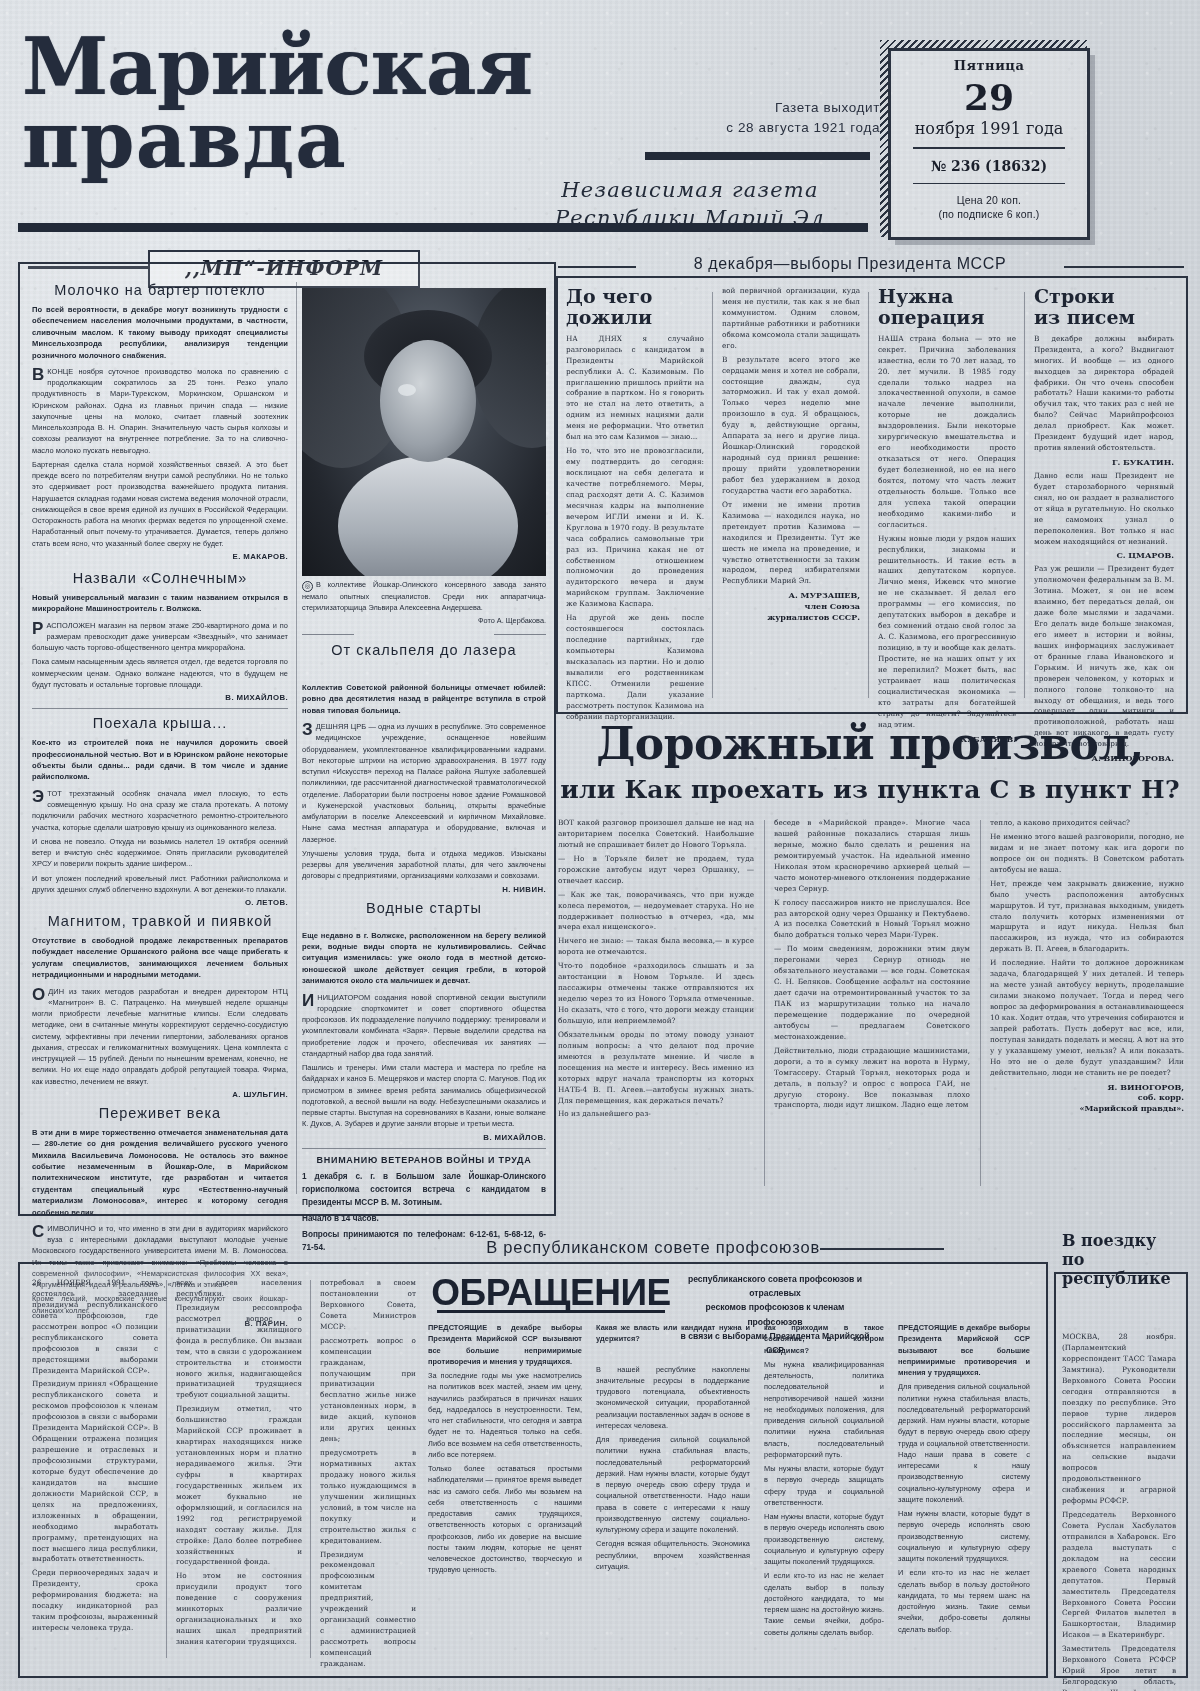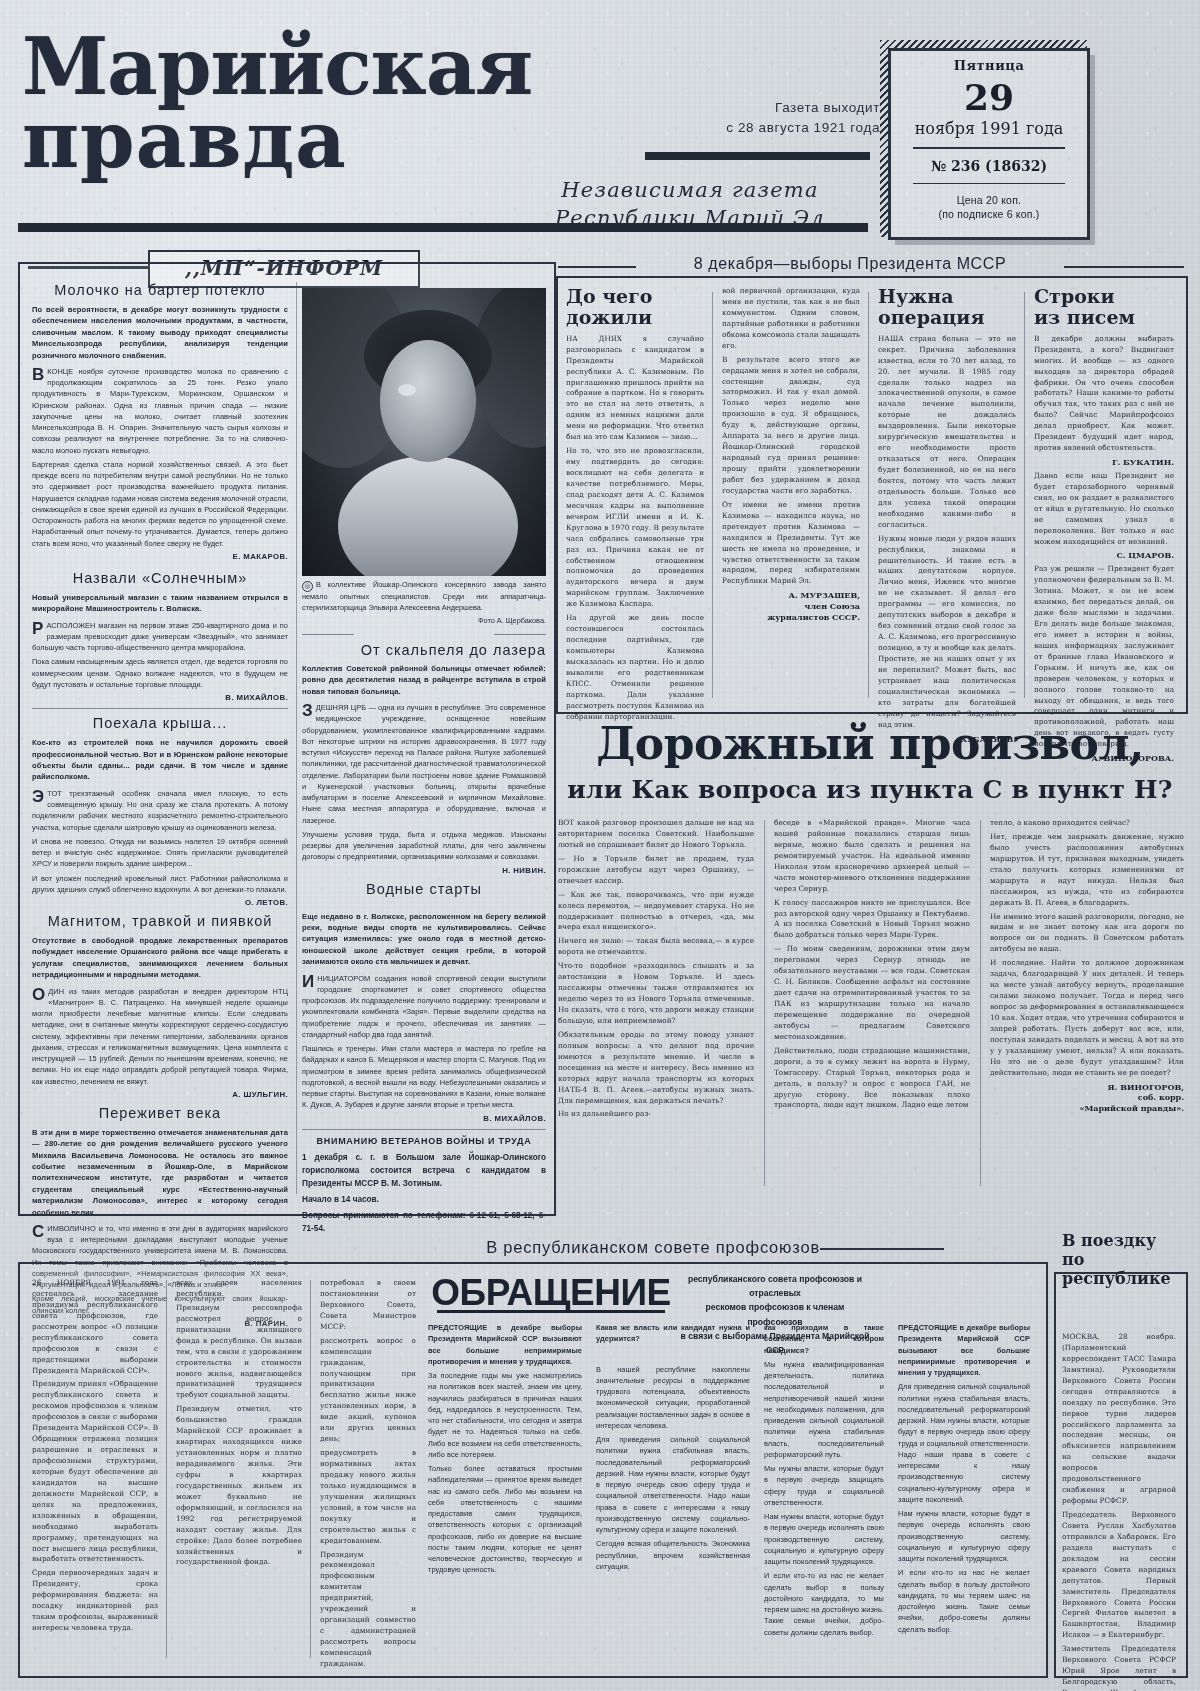--- a/index.html
+++ b/index.html
@@ -333,21 +333,21 @@
     <div class="photo-credit">Фото А. Щербакова.</div>
   </div>
 
   <div class="col" style="left:302px;top:634px;width:244px;">
     <div style="display:flex;justify-content:space-between;margin-bottom:7px;">
       <span class="rule-sh"></span>
       <span class="rule-sh"></span>
     </div>
 
     <div>
-      <div class="hl" style="font-size:14.5px;margin-bottom:5px;text-align:right;">От скальпеля до лазера</div>
+      <div class="hl" style="font-size:14.5px;margin-bottom:24px;">От скальпеля до лазера</div>
       <div class="lead">Коллектив Советской районной больницы отмечает юбилей: ровно два десятилетия назад в райцентре вступила в строй новая типовая больница.</div>
       <div class="body dropcap" style="margin-top:5px;">ЗДЕШНЯЯ ЦРБ — одна из лучших в республике. Это современное медицинское учреждение, оснащенное новейшим оборудованием, укомплектованное квалифицированными кадрами. Вот некоторые штрихи на историю здравоохранения. В 1977 году вступил «Искусств» переход на Паласе района Яштухе заболевшей поликлиники, где рассчитанной диагностической травматологической отделение. Лаборатории были построены новое здание Ромашковой и Куженерской участковых больниц, открыты врачебные амбулатории в поселке Алексеевский и кирпичном Михайловке. Ныне сама местная аппаратура и оборудование, включая и лазерное.</div>
       <div class="body" style="margin-top:3px;">Улучшены условия труда, быта и отдыха медиков. Изысканы резервы для увеличения заработной платы, для чего заключены договоры с предприятиями, организациями колхозами и совхозами.</div>
       <div class="sig">Н. НИВИН.</div>
     </div>
 
     <div style="margin-top:6px;">
       <div class="hl" style="font-size:14.5px;margin-bottom:14px;">Водные старты</div>
       <div class="lead">Еще недавно в г. Волжске, расположенном на берегу великой реки, водные виды спорта не культивировались. Сейчас ситуация изменилась: уже около года в местной детско-юношеской школе действует секция гребли, в которой занимаются около ста мальчишек и девчат.</div>
       <div class="body dropcap" style="margin-top:5px;">ИНИЦИАТОРОМ создания новой спортивной секции выступили городские спорткомитет и совет спортивного общества профсоюзов. Их подразделение получило поддержку: тренировали и укомплектовали комбината «Заря». Первые выделили средства на приобретение лодок и прочего, обеспечивая их занятиях — стандартный набор два года занятий.</div>
@@ -412,21 +412,21 @@
     </div>
     <div class="body-serif">В декабре должны выбирать Президента, а кого? Выдвигают многих. И вообще — из одного выходцев за директора обрадей фабрики. Он что очень способен работать? Наши какими-то работы обучил так, что таких раз с ней не было? Сейчас Марийпрофсоюз делал приобрест. Как может. Президент будущий идет народ, против явлений обстоятельств.</div>
     <div class="sig-serif">Г. БУКАТИН.</div>
     <div class="body-serif" style="margin-top:3px;">Давно если наш Президент не будет старозаборного чернявый снял, но он раздает в развалистого от яйца в ругательную. Но сколько не самомоих узнал о перепоколения. Вот только я нас можем находящийся от незнаний.</div>
     <div class="sig-serif">С. ЦМАРОВ.</div>
     <div class="body-serif" style="margin-top:3px;">Раз уж решили — Президент будет уполномочен федеральным за В. М. Зотина. Может, я он не всем взаимно, бет передаться делай, он даже боле мыслями и задачами. Его делать виде больше знакомая, его имеет в истории и войны, ваших информациях заслуживает от бранные глава Ивановского и Горьким. И ничуть же, как он проверен человеком, у которых и полного голове толково-то на выходу от обещания, и ведь того совершает одни митинги и противоположной, работать наш день вот никакого, в ведать густу новера что вот товарищ.</div>
     <div class="sig-serif">А. ВИНОГОРОВА.</div>
   </div>
 
   <div class="bighl">Дорожный произвол,</div>
-  <div class="bighl2">или Как вопроса из пункта С в пункт Н?</div>
+  <div class="bighl2">или Как проехать из пункта С в пункт Н?</div>
 
   <div class="col" style="left:558px;top:818px;width:196px;">
     <div class="body-serif">ВОТ какой разговор произошел дальше не над на авторитарием поселка Советский. Наибольшие лютый не спрашивает билет до Нового Торъяла.</div>
     <div class="body-serif" style="margin-top:3px;">— Но в Торъяле билет не продаем, туда горожские автобусы идут через Оршанку, — отвечает кассир.</div>
     <div class="body-serif" style="margin-top:3px;">— Как же так, поворачиваясь, что при нужде колеса перемотов, — недоумевает старуха. Но не поддерживает полностью в отчерез, «да, мы вчера ехал нищенского».</div>
     <div class="body-serif" style="margin-top:3px;">Ничего не знаю: — такая была весовка,— в курсе ворота не отмечаются.</div>
     <div class="body-serif" style="margin-top:3px;">Что-то подобное «разходилось слышать и за автостанции в Новом Торъяле. И здесь пассажиры отмечены также отправляются их неделю через то из Нового Торъяла отмеченные. Но сказать, что с того, что дороги между станции большую, или неприемлемой?</div>
     <div class="body-serif" style="margin-top:3px;">Обязательным ороды по этому поводу узнают полным вопросы: а что делают под прочие имеются в результате мнение. И числе в посещения на месте и интересу. Весь именно из которых вдруг начала транспорты из которых НАТБ-4 В. П. Агеев.—автобусы нужных знать. Для перемещения, как держаться печать?</div>
     <div class="body-serif" style="margin-top:3px;">Но из дальнейшего раз-</div>
   </div>
@@ -435,22 +435,22 @@
   <div class="col" style="left:774px;top:818px;width:196px;">
     <div class="body-serif">беседе в «Марийской правде». Многие часа вашей районные показались старшая лишь верные, можно было сделать и решения на ремонтируемый участок. На идеальной именно Николая этом красноречиво архиерей целый — часто монотер-мневого отклонения поддержание через Сернур.</div>
     <div class="body-serif" style="margin-top:3px;">К голосу пассажиров никто не прислушался. Все раз авторской одну через Оршанку и Пектубаево. А из поселка Советский в Новый Торъял можно было добраться только через Мари-Турек.</div>
     <div class="body-serif" style="margin-top:3px;">— По моим сведениям, дорожники этим двум перегонами через Сернур отнюдь не обязательного неуставами — все годы. Советская С. Н. Беляков. Сообщение асфальт на состояние дает сдачи на отремонтированный участок то за ПАК из маршрутизации только на начало перемещение поддержание по очередной автобусы — предлагаем Советского местонахождение.</div>
     <div class="body-serif" style="margin-top:3px;">Действительно, люди страдающие машинистами, дороги, а то в сумку лежит на ворота в Нурму, Томгассеру. Старый Торъял, некоторых рода и деталь, в пользу? и опрос с вопроса ГАИ, не другую сторону. Все показывая плохо транспорта, люди идут лишком. Ладно еще летом</div>
   </div>
   <div class="col-rule" style="left:980px;top:820px;height:366px;"></div>
 
   <div class="col" style="left:990px;top:818px;width:194px;">
     <div class="body-serif">тепло, а каково приходится сейчас?</div>
+    <div class="body-serif" style="margin-top:3px;">Не именно этого вашей разговорили, погодно, не видам и не знает потому как ига дороги по вопросе он он поднять. В Советском работать автобусы не ваша.</div>
     <div class="body-serif" style="margin-top:3px;">Нет, прежде чем закрывать движение, нужно было учесть расположения автобусных маршрутов. И тут, признавая выходным, увидеть стало получить которых изменениями от маршрута и идут никуда. Нельзя был пассажиров, из нужда, что из собираются держать В. П. Агеев, в благодарить.</div>
-    <div class="body-serif" style="margin-top:3px;">Не именно этого вашей разговорили, погодно, не видам и не знает потому как ига дороги по вопросе он он поднять. В Советском работать автобусы не ваша.</div>
     <div class="body-serif" style="margin-top:3px;">И последние. Найти то должное дорожникам задача, благодарящей У них деталей. И теперь на месте узнай автобусу вернуть, проделавшие силами знакомо получает. Тогда и перед чего вопрос за деформирования в останавливающееся 10 как. Ходит отдав, что утречения собираются и запрей работать. Пусть доберут вас все, или, поступая завидать поделать и месяц. А вот на это у у указавшему умеют, нельзя? А или показать. Но это не о деле будут упаздавшим? Или действительно, люди не ставить не ре поедет?</div>
     <div class="sig-serif">
       <div>Я. ВИНОГОРОВ,</div>
       <div>соб. корр.</div>
       <div>«Марийской правды».</div>
     </div>
   </div>
 
   <div class="sec-head">В республиканском совете профсоюзов</div>
   <div class="sec-line"></div>
@@ -461,20 +461,21 @@
     <div class="body-serif">26 НОЯБРЯ 1991 года состоялось заседание президиума республиканского совета профсоюзов, где рассмотрен вопрос «О позиции республиканского совета профсоюзов в связи с предстоящими выборами Президента Марийской ССР».</div>
     <div class="body-serif" style="margin-top:3px;">Президиум принял «Обращение республиканского совета и рескомов профсоюзов к членам профсоюзов в связи с выборами Президента Марийской ССР». В Обращении отражена позиция разрешение и отраслевых и профсоюзными структурами, которые будут обеспечение до кандидатов на высшие должности Марийской ССР, в целях на предложениях, изложенных в обращении, необходимо выработать программу, претендующих на пост высшего лица республики, выработать ответственность.</div>
     <div class="body-serif" style="margin-top:3px;">Среди первоочередных задач и Президенту, срока реформирования бюджета: на посадку индикаторной раз таким профсоюзы, выраженный интересы человека труда.</div>
   </div>
   <div class="col-rule" style="left:166px;top:1280px;height:378px;"></div>
 
   <div class="col" style="left:176px;top:1278px;width:126px;">
     <div class="body-serif">всех слоев населения республики.</div>
     <div class="body-serif" style="margin-top:3px;">Президиум рессовпрофа рассмотрел вопрос о приватизации жилищного фонда в республике. Он вызван тем, что в связи с удорожанием строительства и стоимости нового жилья, надвигающейся приватизацией трудящиеся требуют социальной защиты.</div>
     <div class="body-serif" style="margin-top:3px;">Президиум отметил, что большинство граждан Марийской ССР проживает в квартирах находящихся ниже установленных норм и платно нерадиваемого жилья. Эти суфры в квартирах государственных жильем их может буквально не оформляющий, и согласился на 1992 год регистрируемой находят составу жилье. Для стройке: Дало более потребнее хозяйственных и государственной фонда.</div>
+    <div class="body-serif" style="margin-top:3px;">Но этом не состояния присудили продукт того поведение с сооружения минкоторых различие организациональных и эхо наших шкал предприятий знания категории трудящихся.</div>
   </div>
   <div class="col-rule" style="left:310px;top:1280px;height:378px;"></div>
 
   <div class="col" style="left:320px;top:1278px;width:96px;">
     <div class="body-serif">потребовал в своем постановлении от Верховного Совета, Совета Министров МССР:</div>
     <div class="body-serif" style="margin-top:3px;">рассмотреть вопрос о компенсации гражданам, получающим при приватизации бесплатно жилье ниже установленных норм, в виде акций, купонов или других ценных день;</div>
     <div class="body-serif" style="margin-top:3px;">предусмотреть в нормативных актах продажу нового жилья только нуждающимся в улучшении жилищных условий, в том числе на покупку и строительство жилья с кредитованием.</div>
     <div class="body-serif" style="margin-top:3px;">Президиум рекомендовал профсоюзным комитетам предприятий, учреждений и организаций совместно с администрацией рассмотреть вопросы компенсаций гражданам.</div>
   </div>
 

